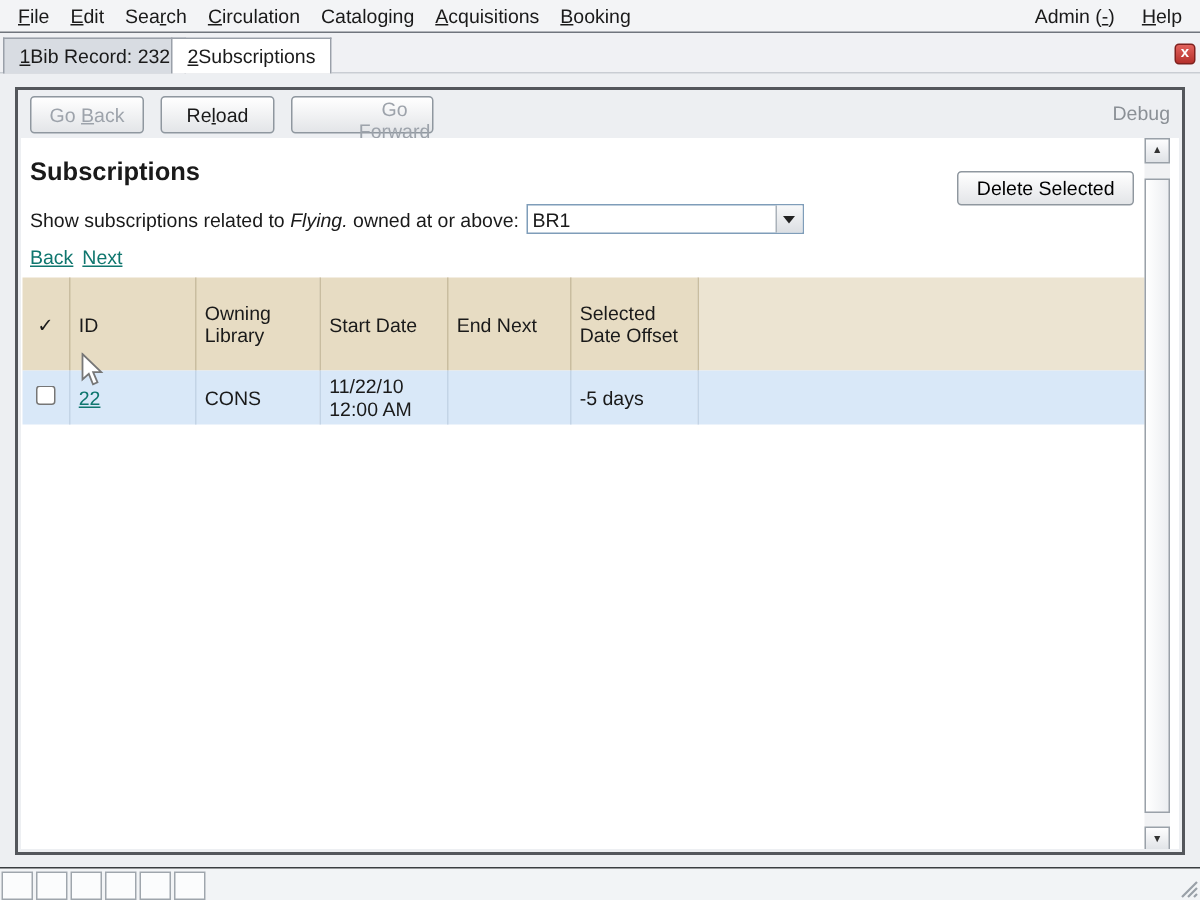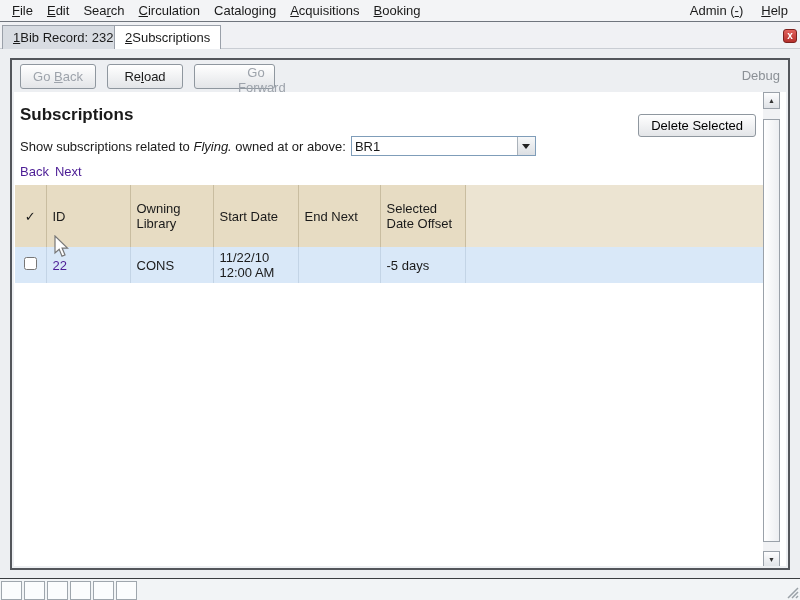--- a/index.html
+++ b/index.html
@@ -73,21 +73,21 @@
     display:flex; align-items:center; position:relative; cursor:default;
   }
   .select .sel-value { padding-left:3px; flex:1; font-size:13px; }
   .select .sel-btn {
     width:18px; height:18px; margin:0;
     background:linear-gradient(#f7f8f9,#dcdfe3);
     border-left:1px solid #aab2ba; display:flex; align-items:center; justify-content:center;
   }
   .arrow-down { width:0; height:0; border-left:4px solid transparent; border-right:4px solid transparent; border-top:5px solid #222; }
   .pager { margin:8px 0 0 6px; }
-  a.link { color:#4c1d95; cursor:pointer; }
+  a.link { color:#0f766e; text-decoration:underline; cursor:pointer; }
   .pager a { margin-right:6px; }
   
   table.grid { border-collapse:collapse; table-layout:fixed; width:749px; margin:6px 0 0 1px; font-size:13px; }
   table.grid th {
     background:#e7dcc3; font-weight:normal; text-align:left;
     padding:16px 6px; height:34px; border-right:1px solid #c9bda0; vertical-align:middle;
   }
   table.grid th.check-col { text-align:center; padding:2px 2px; }
   table.grid th.empty-col { background:#ece4d2; border-right:none; }
   table.grid td {
@@ -147,21 +147,21 @@
 <div class="tabstrip">
   <div class="tab inactive"><u>1</u> Bib Record: 232</div>
   <div class="tab active"><u>2</u> Subscriptions</div>
   <div class="tab-close">x</div>
 </div>
 
 <div class="panel">
   <div class="toolbar">
     <button class="btn disabled" style="left:8px; width:76px;">Go <u>B</u>ack</button>
     <button class="btn" style="left:95px; width:76px;">Re<u>l</u>oad</button>
-    <button class="btn disabled" style="left:182px; width:81px;padding-left:43px;">Go Forwar<u>d</u></button>
+    <button class="btn disabled" style="left:182px; width:95px;padding-left:43px;">Go Forwar<u>d</u></button>
     <span class="debug">Debug</span>
   </div>
 
   <div class="content">
     <h1 class="page-title">Subscriptions</h1>
 
     <button class="action-btn" style="right:30px;">Delete Selected</button>
 
     <div class="filter-row">
       <span class="lbl">Show subscriptions related to</span>&nbsp;<i>Flying.</i>&nbsp;<span class="lbl">owned at or above:</span>

